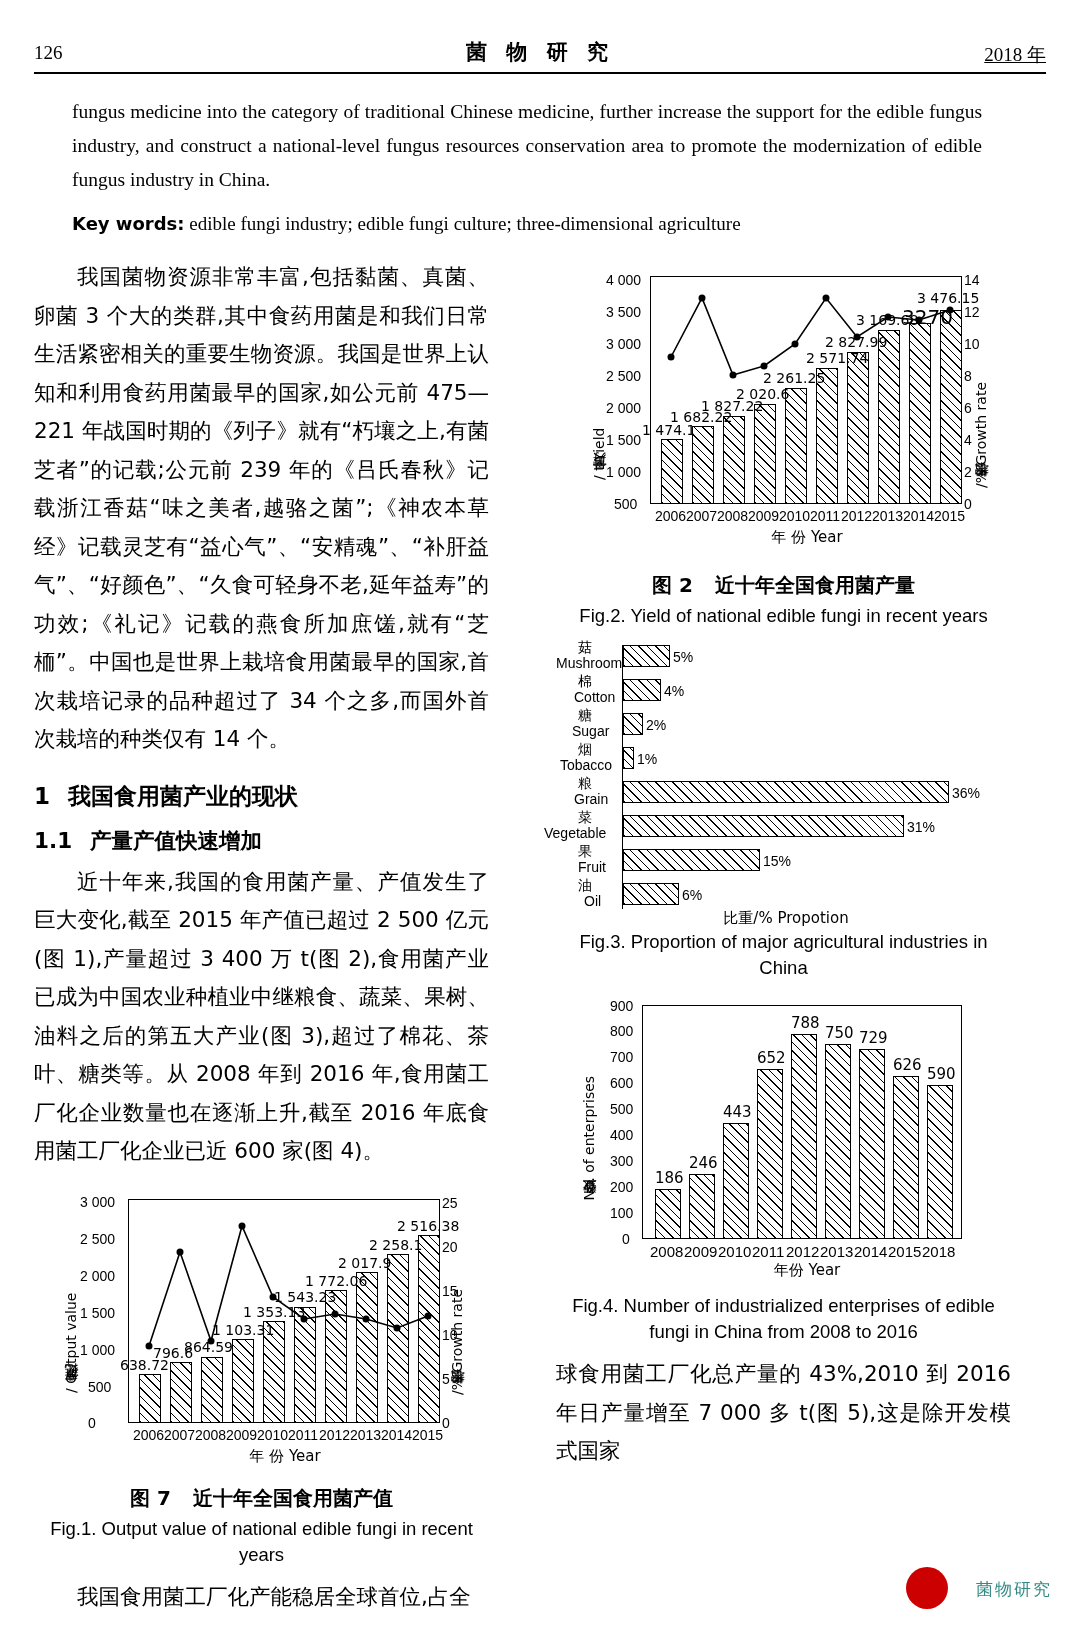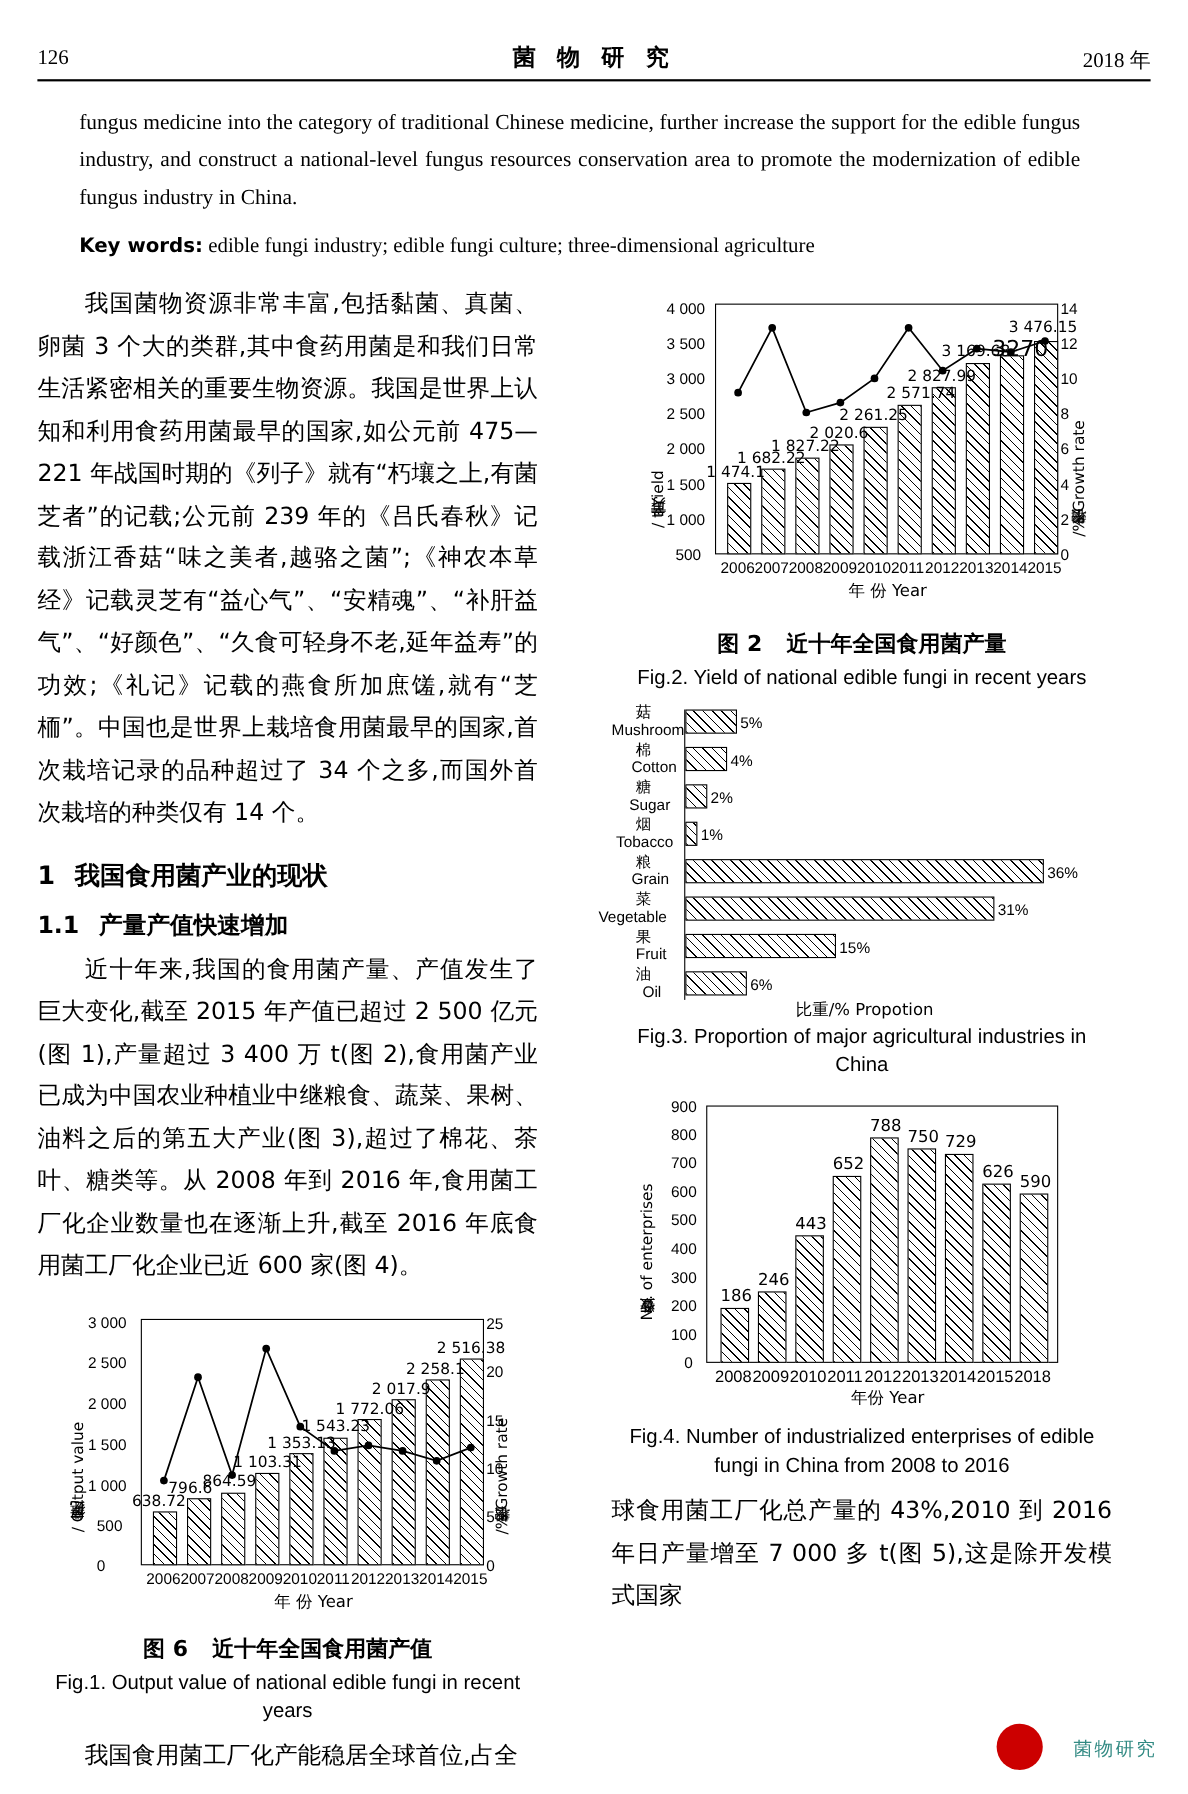--- a/index.html
+++ b/index.html
@@ -7,21 +7,21 @@
     width:1080px;height:1631px;background:#fff;
     font-family:"Liberation Serif", serif;color:#000;
     position:relative;overflow:hidden;
   }
   .page{position:relative;width:1080px;height:1631px;}
 
   
   .hdr{position:absolute;left:34px;top:38px;width:1012px;height:40px;}
   .hdr .pnum{position:absolute;left:0;top:4px;font-size:19px;font-family:"Liberation Serif",serif;}
   .hdr .jtitle{position:absolute;left:0;right:0;top:0;text-align:center;font-size:21px;letter-spacing:6px;font-family:"DejaVu Sans",sans-serif;font-weight:bold;}
-  .hdr .year{position:absolute;right:0;top:4px;font-size:19px;}
+  .hdr .year{position:absolute;right:0;top:4px;font-size:19px;text-decoration:underline;}
   .hdr .rule{position:absolute;left:0;right:0;top:34px;height:2px;background:#000;}
 
   
   .abs{position:absolute;left:72px;top:95px;width:910px;font-size:19.5px;line-height:34px;font-family:"Liberation Serif",serif;}
   .abs p{margin:0;text-align:justify;}
   .kw{margin-top:10px !important;font-size:19px;}
   .kw b{font-family:"DejaVu Sans",sans-serif;font-weight:bold;font-size:18px;}
 
   
   .col{position:absolute;top:258px;width:455px;}
@@ -160,21 +160,21 @@
       <div class="lbl" style="left:310px;top:242px;">2013</div>
       <div class="lbl" style="left:341px;top:242px;">2014</div>
       <div class="lbl" style="left:372px;top:242px;">2015</div>
 
       <div class="axtitle" style="left:180px;top:262px;width:130px;">
         <span>年 份  Year</span>
       </div>
     </div>
 
     <div class="cap-cn">
-      <span>图 6</span><span class="gap"></span><span>近十年全国食用菌产值</span>
+      <span>图 7</span><span class="gap"></span><span>近十年全国食用菌产值</span>
     </div>
     <p class="cap-en">Fig.1. Output value of national edible fungi in recent years</p>
 
     <p class="cnp indent" style="margin-top:10px;">我国食用菌工厂化产能稳居全球首位,占全</p>
   </div>
 
   <div class="col colR">
 
     <div class="chart" style="width:440px;height:300px;margin-top:4px;margin-left:6px;">
       <div class="frame" style="left:88px;top:14px;width:310px;height:226px;"></div>

